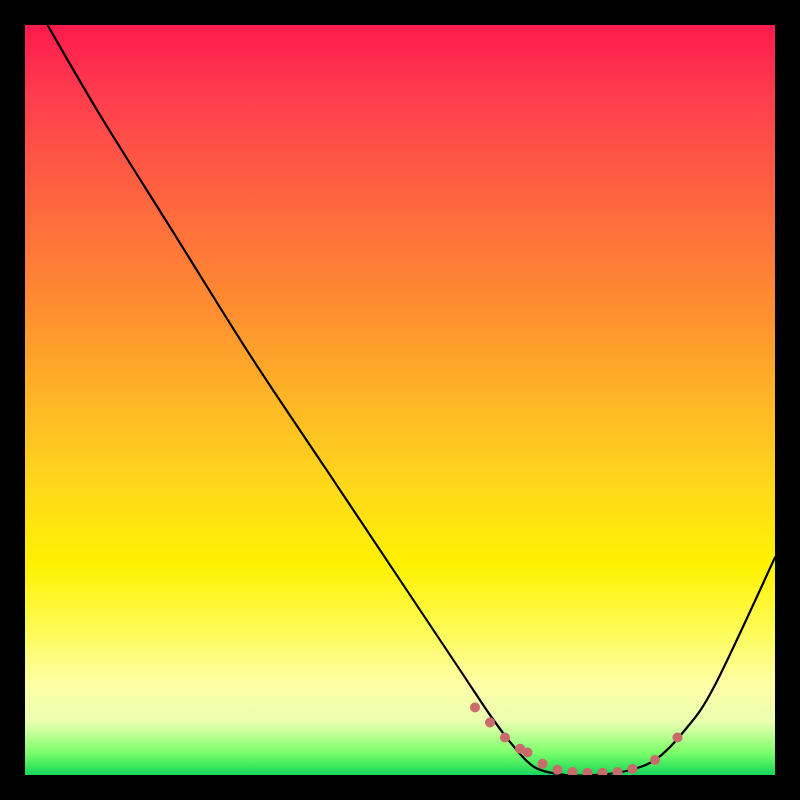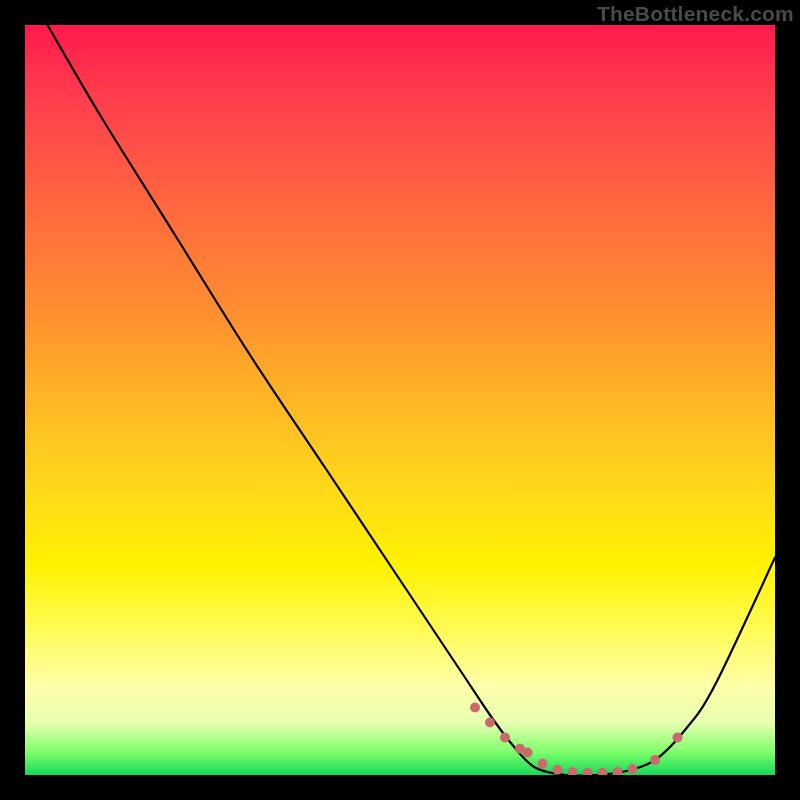--- a/index.html
+++ b/index.html
@@ -63,21 +63,20 @@
     font-size: 21px;
     font-weight: 600;
     color: #4a4a4a;
     letter-spacing: 0.2px;
   }
 </style>
 </head>
 <body>
 
 <div class="frame">
-  <div class="watermark">TheBottleneck.com</div>
 
   <div class="plot">
     <svg class="svg-layer" viewBox="0 0 750 750" preserveAspectRatio="none">
       <path class="curve" d="M 22.5 0.0 C 31.3 15.0, 53.8 55.0, 75.0 90.0 C 96.3 125.0, 125.0 170.0, 150.0 210.0 C 175.0 250.0, 200.0 291.2, 225.0 330.0 C 250.0 368.7, 275.0 405.0, 300.0 442.5 C 325.0 480.0, 352.5 521.3, 375.0 555.0 C 397.5 588.8, 420.0 622.5, 435.0 645.0 C 450.0 667.5, 456.3 677.5, 465.0 690.0 C 473.8 702.5, 480.0 711.3, 487.5 720.0 C 495.0 728.8, 501.3 737.5, 510.0 742.5 C 518.8 747.5, 530.0 748.8, 540.0 750.0 C 550.0 751.3, 560.0 750.6, 570.0 750.0 C 580.0 749.4, 590.0 748.8, 600.0 746.3 C 610.0 743.8, 620.0 741.9, 630.0 735.0 C 640.0 728.1, 650.0 717.5, 660.0 705.0 C 670.0 692.5, 675.0 688.8, 690.0 660.0 C 705.0 631.3, 740.0 553.8, 750.0 532.5"></path>
       <g class="dots">
           <circle cx="450.0" cy="682.5" r="5"></circle>
           <circle cx="465.0" cy="697.5" r="5"></circle>
           <circle cx="480.0" cy="712.5" r="5"></circle>
           <circle cx="495.0" cy="723.8" r="5"></circle>
           <circle cx="502.5" cy="727.5" r="5"></circle>

